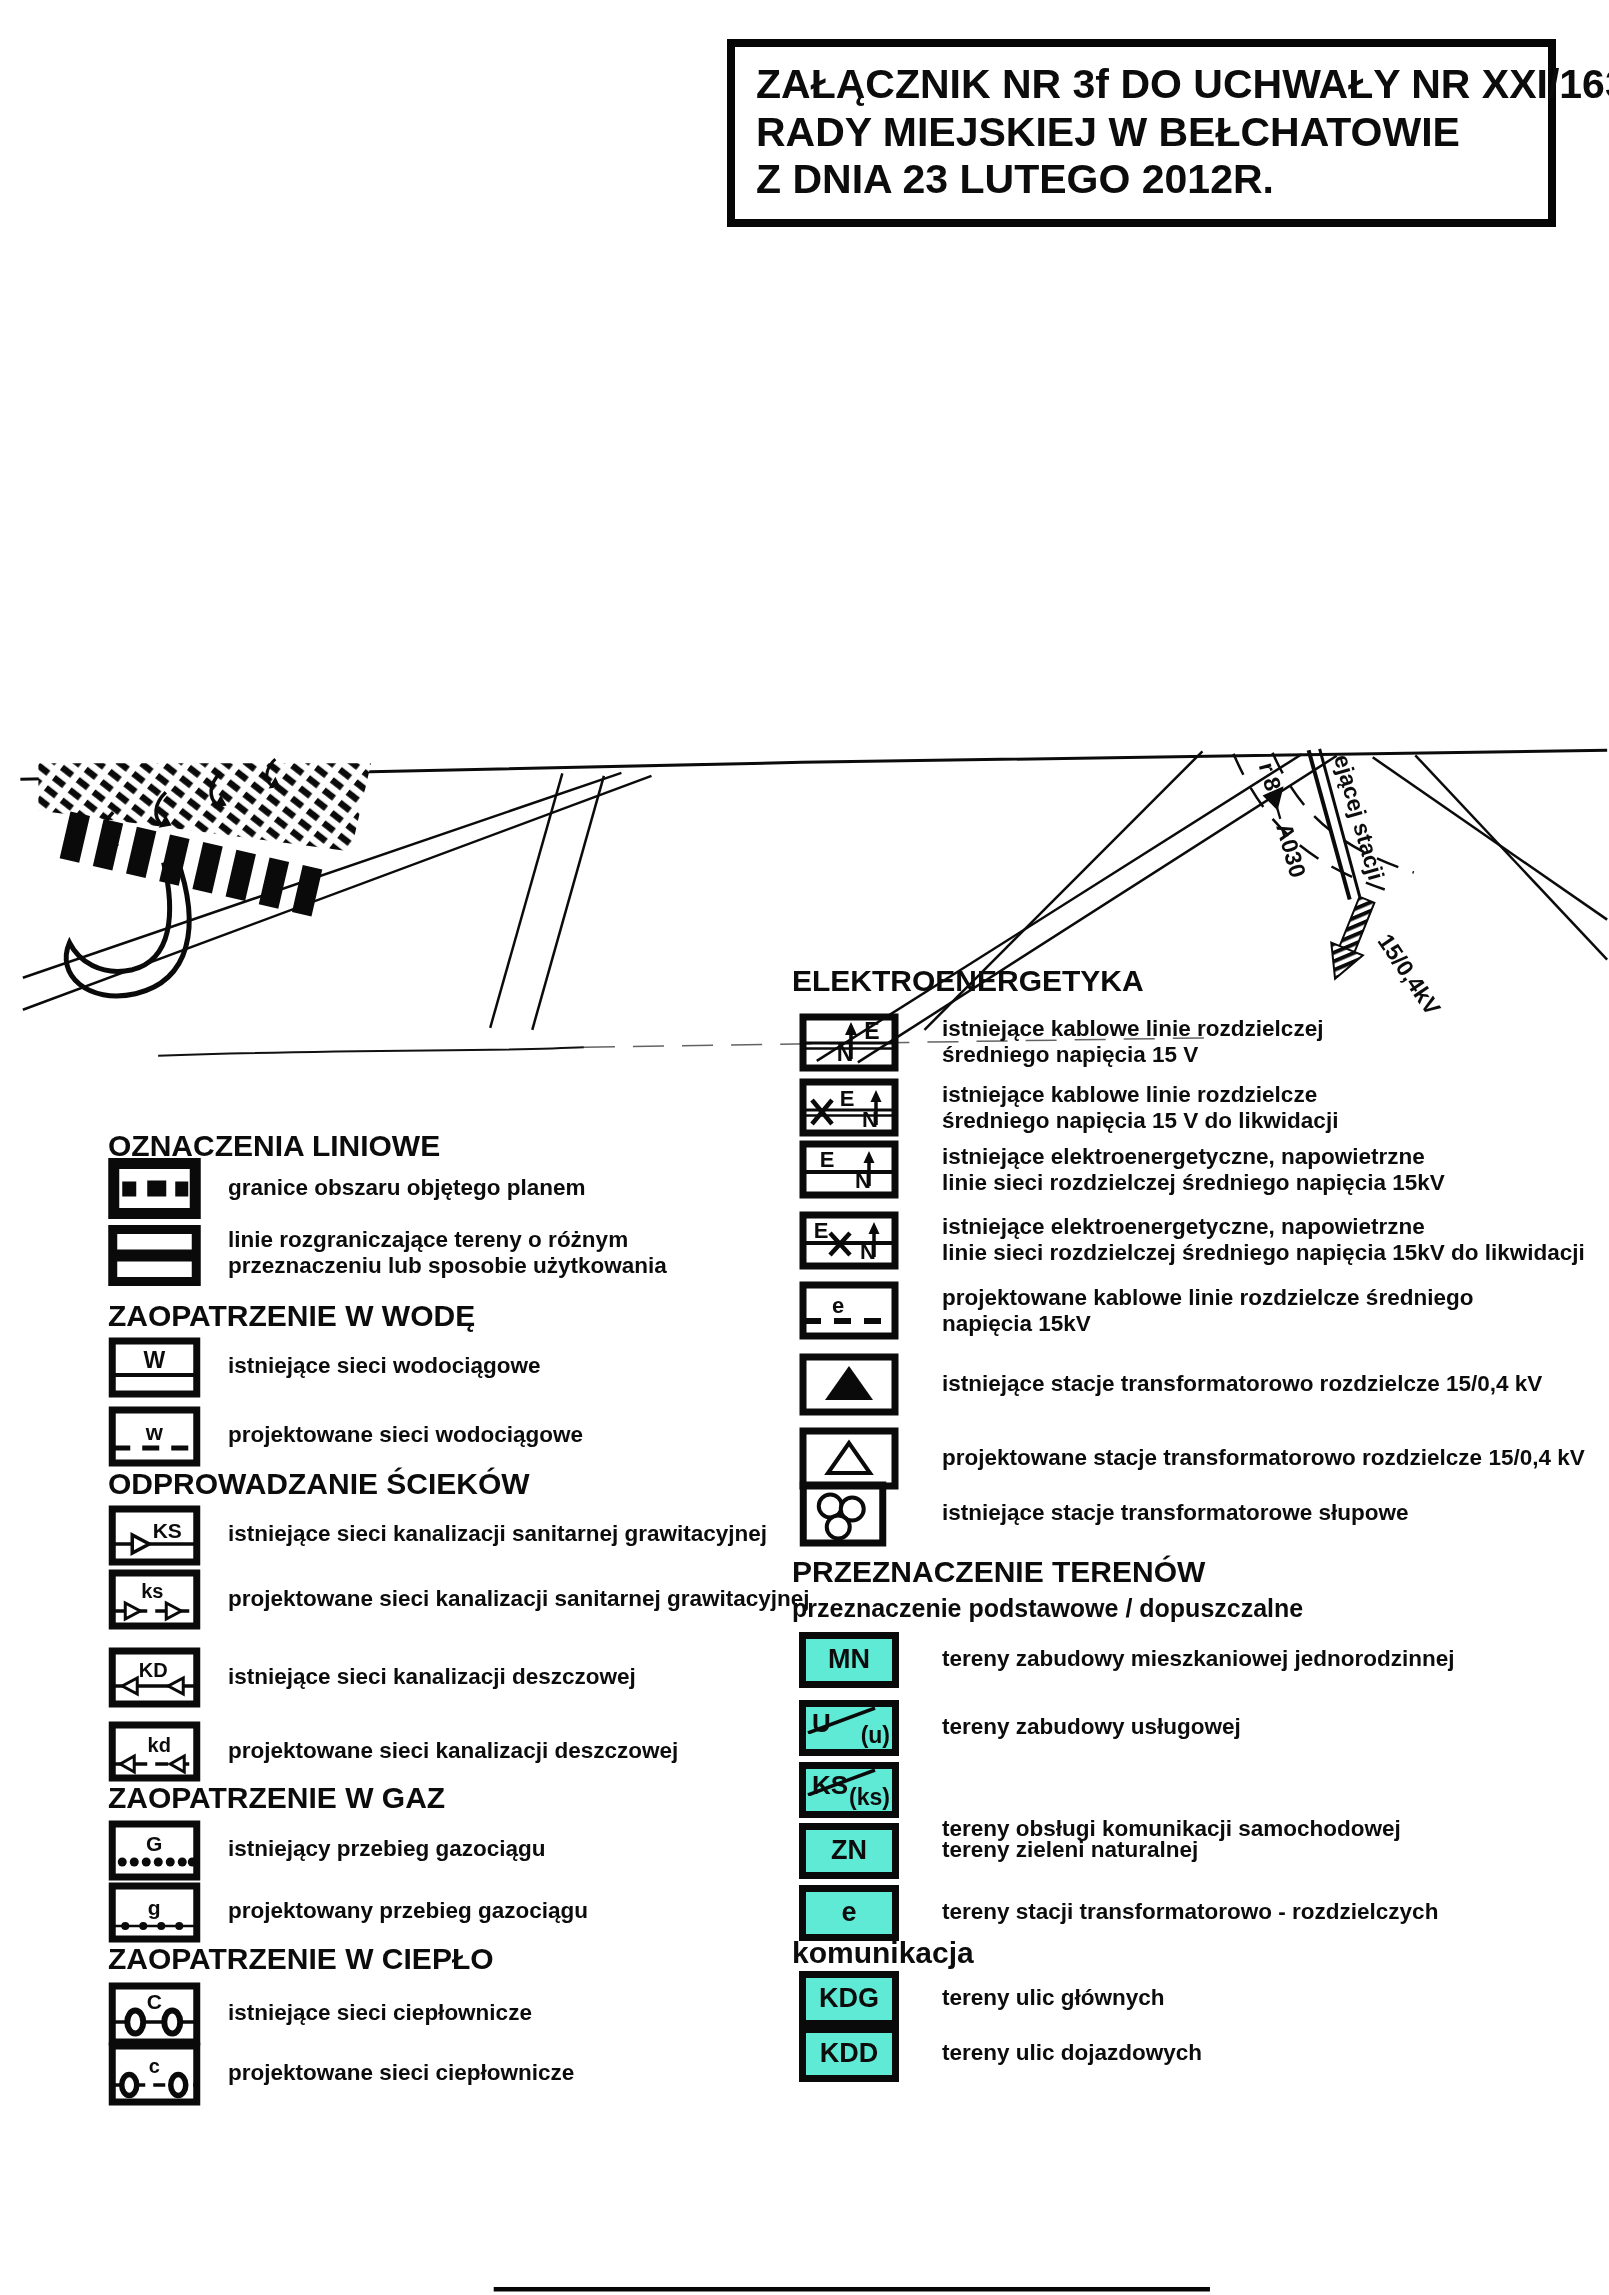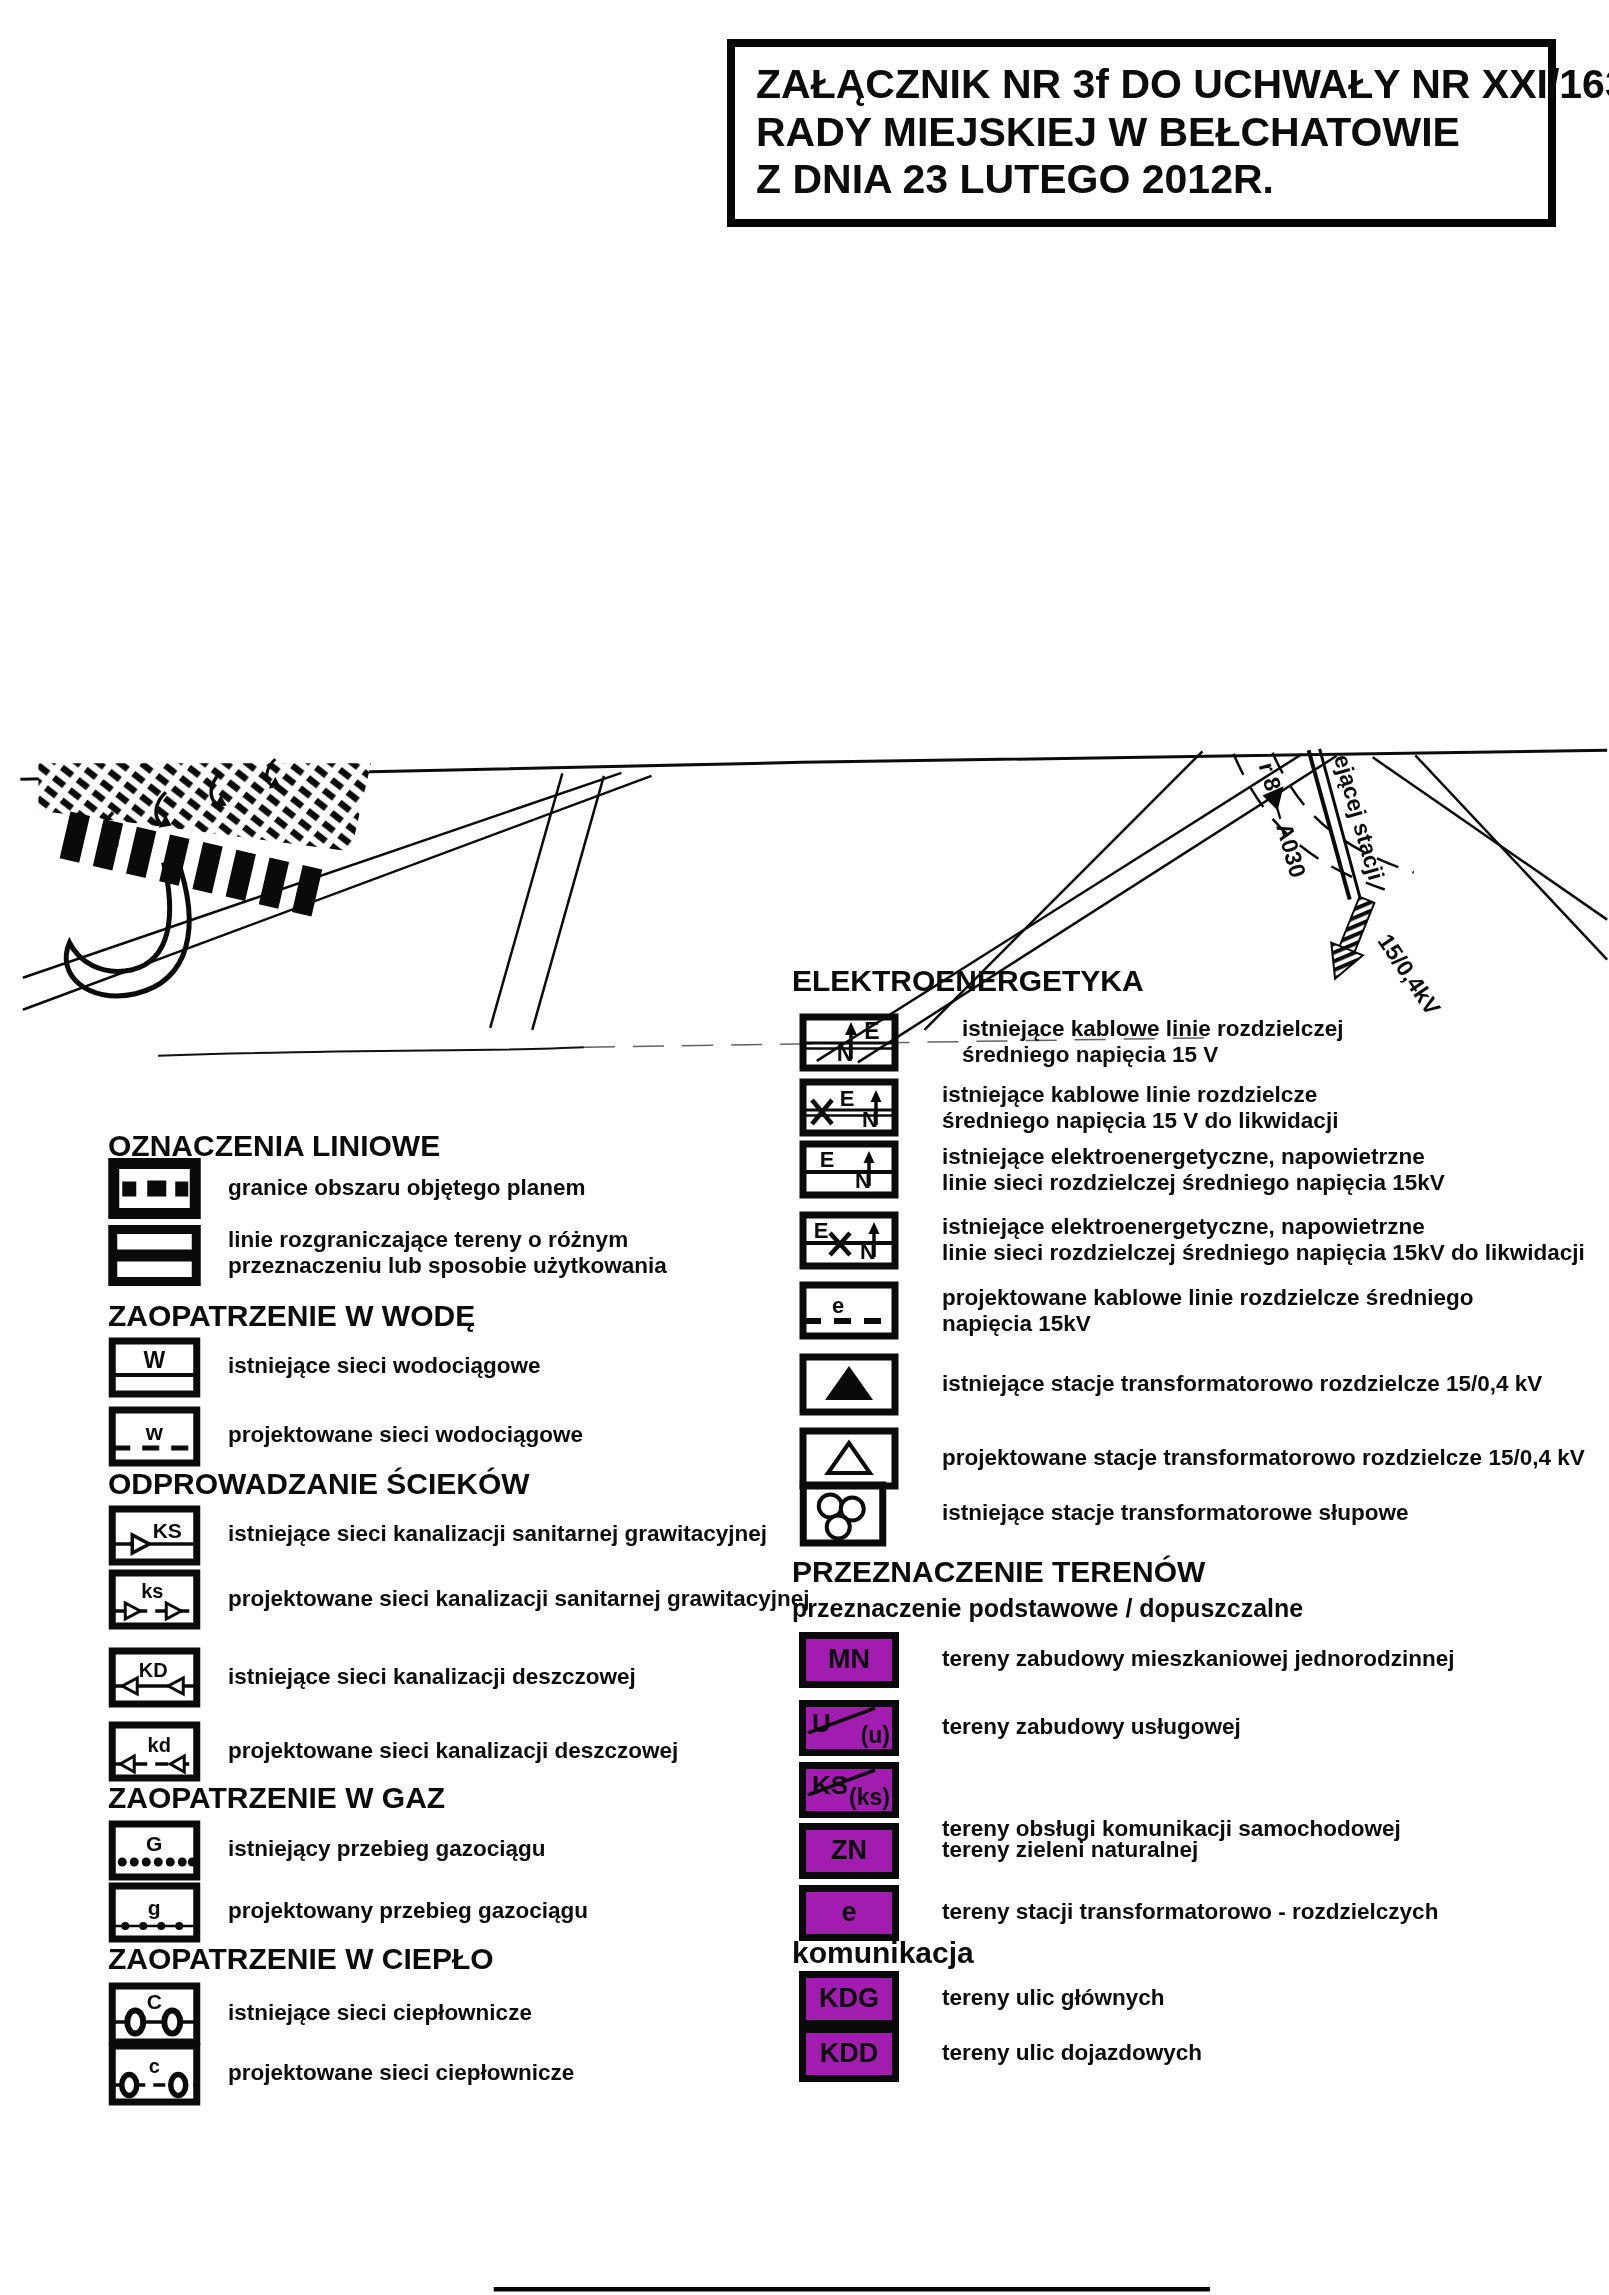--- a/index.html
+++ b/index.html
@@ -17,21 +17,21 @@
   
   .legend-title{left:106px;top:1043px;font-weight:700;font-size:86px;letter-spacing:1px;line-height:1;}
   .h-sec{font-weight:700;font-size:30px;line-height:1;white-space:nowrap;}
   .h-sub{font-weight:700;font-size:25px;line-height:1;white-space:nowrap;}
   .lbl{font-weight:700;font-size:22.5px;line-height:1.16;white-space:nowrap;}
   .sym{left:108px;width:93px;}
   .symr{left:799px;width:100px;}
   .lbl-l{left:228px;}
   .lbl-r{left:942px;}
   
-  .tbox{left:799px;width:86px;height:42px;border:7.5px solid #0a0a0a;background:#a21caf;text-decoration:underline;}
+  .tbox{left:799px;width:86px;height:42px;border:7.5px solid #0a0a0a;background:#5eead4;text-decoration:underline;}
   .tbox .code{position:absolute;left:0;top:50%;width:100%;transform:translateY(-52%);
     text-align:center;font-weight:700;font-size:27px;}
   .tbox .code-a{position:absolute;left:6px;top:1px;font-weight:700;font-size:26px;}
   .tbox .code-b{position:absolute;right:2px;bottom:0px;font-weight:700;font-size:23px;}
   svg text{font-family:"Liberation Sans",sans-serif;font-weight:700;fill:#0c0c0c;}
   .maptext{font-size:46px;font-weight:700;}
 </style>
 </head>
 <body>
 
@@ -251,21 +251,21 @@
 
   <svg class="abs symr" style="top:1013px;" width="100" height="59" viewBox="0 0 200 118">
     <rect x="8" y="8" width="184" height="102" fill="none" stroke="#0a0a0a" stroke-width="14"></rect>
     <line x1="10" y1="60" x2="190" y2="60" stroke="#0a0a0a" stroke-width="6"></line>
     <line x1="10" y1="71" x2="190" y2="71" stroke="#0a0a0a" stroke-width="5"></line>
     <text x="92" y="96" font-size="46" text-anchor="middle">N</text>
     <line x1="104" y1="92" x2="104" y2="36" stroke="#0a0a0a" stroke-width="7"></line>
     <polygon points="92,44 116,44 104,18" fill="#0a0a0a"></polygon>
     <text x="146" y="52" font-size="46" text-anchor="middle">E</text>
   </svg>
-  <div class="abs lbl lbl-r" style="top:1016px;margin-left:20px;">
+  <div class="abs lbl lbl-r" style="top:1016px;">
     <div>istniejące kablowe linie rozdzielczej</div>
     <div>średniego napięcia 15 V</div>
   </div>
 
   <svg class="abs symr" style="top:1078px;" width="100" height="59" viewBox="0 0 200 118">
     <rect x="8" y="8" width="184" height="102" fill="none" stroke="#0a0a0a" stroke-width="14"></rect>
     <line x1="10" y1="64" x2="190" y2="64" stroke="#0a0a0a" stroke-width="6"></line>
     <line x1="10" y1="75" x2="190" y2="75" stroke="#0a0a0a" stroke-width="5"></line>
     <line x1="26" y1="44" x2="66" y2="92" stroke="#0a0a0a" stroke-width="9"></line>
     <line x1="66" y1="44" x2="26" y2="92" stroke="#0a0a0a" stroke-width="9"></line>

